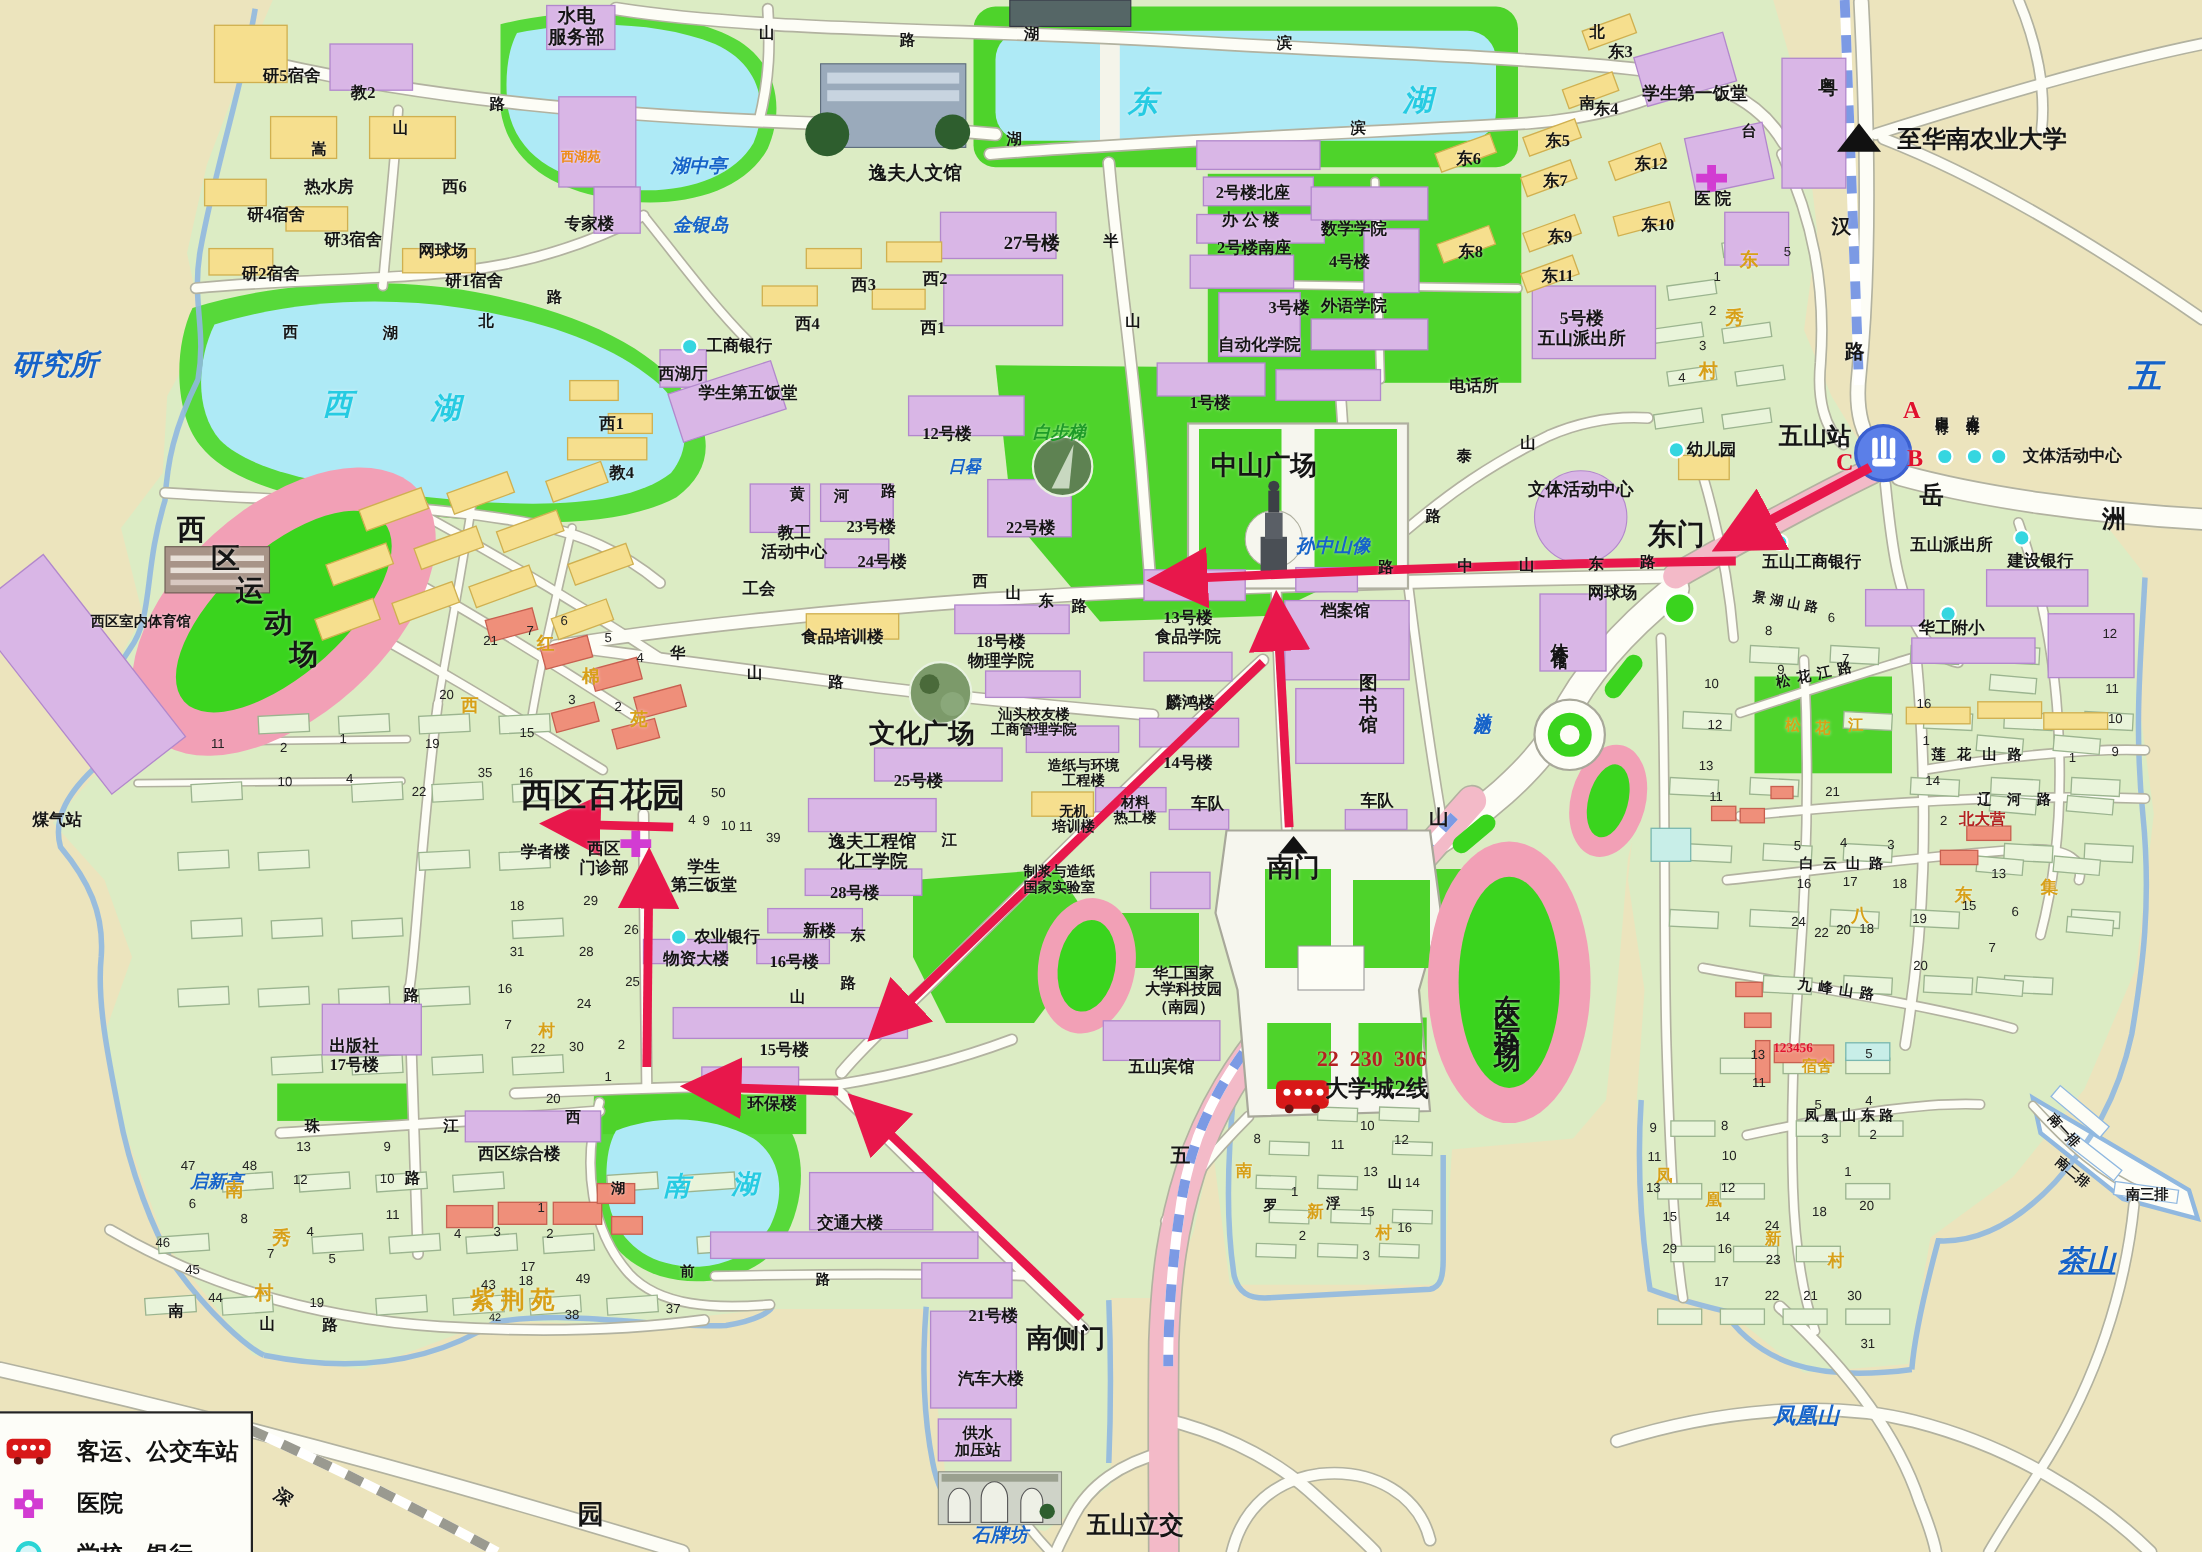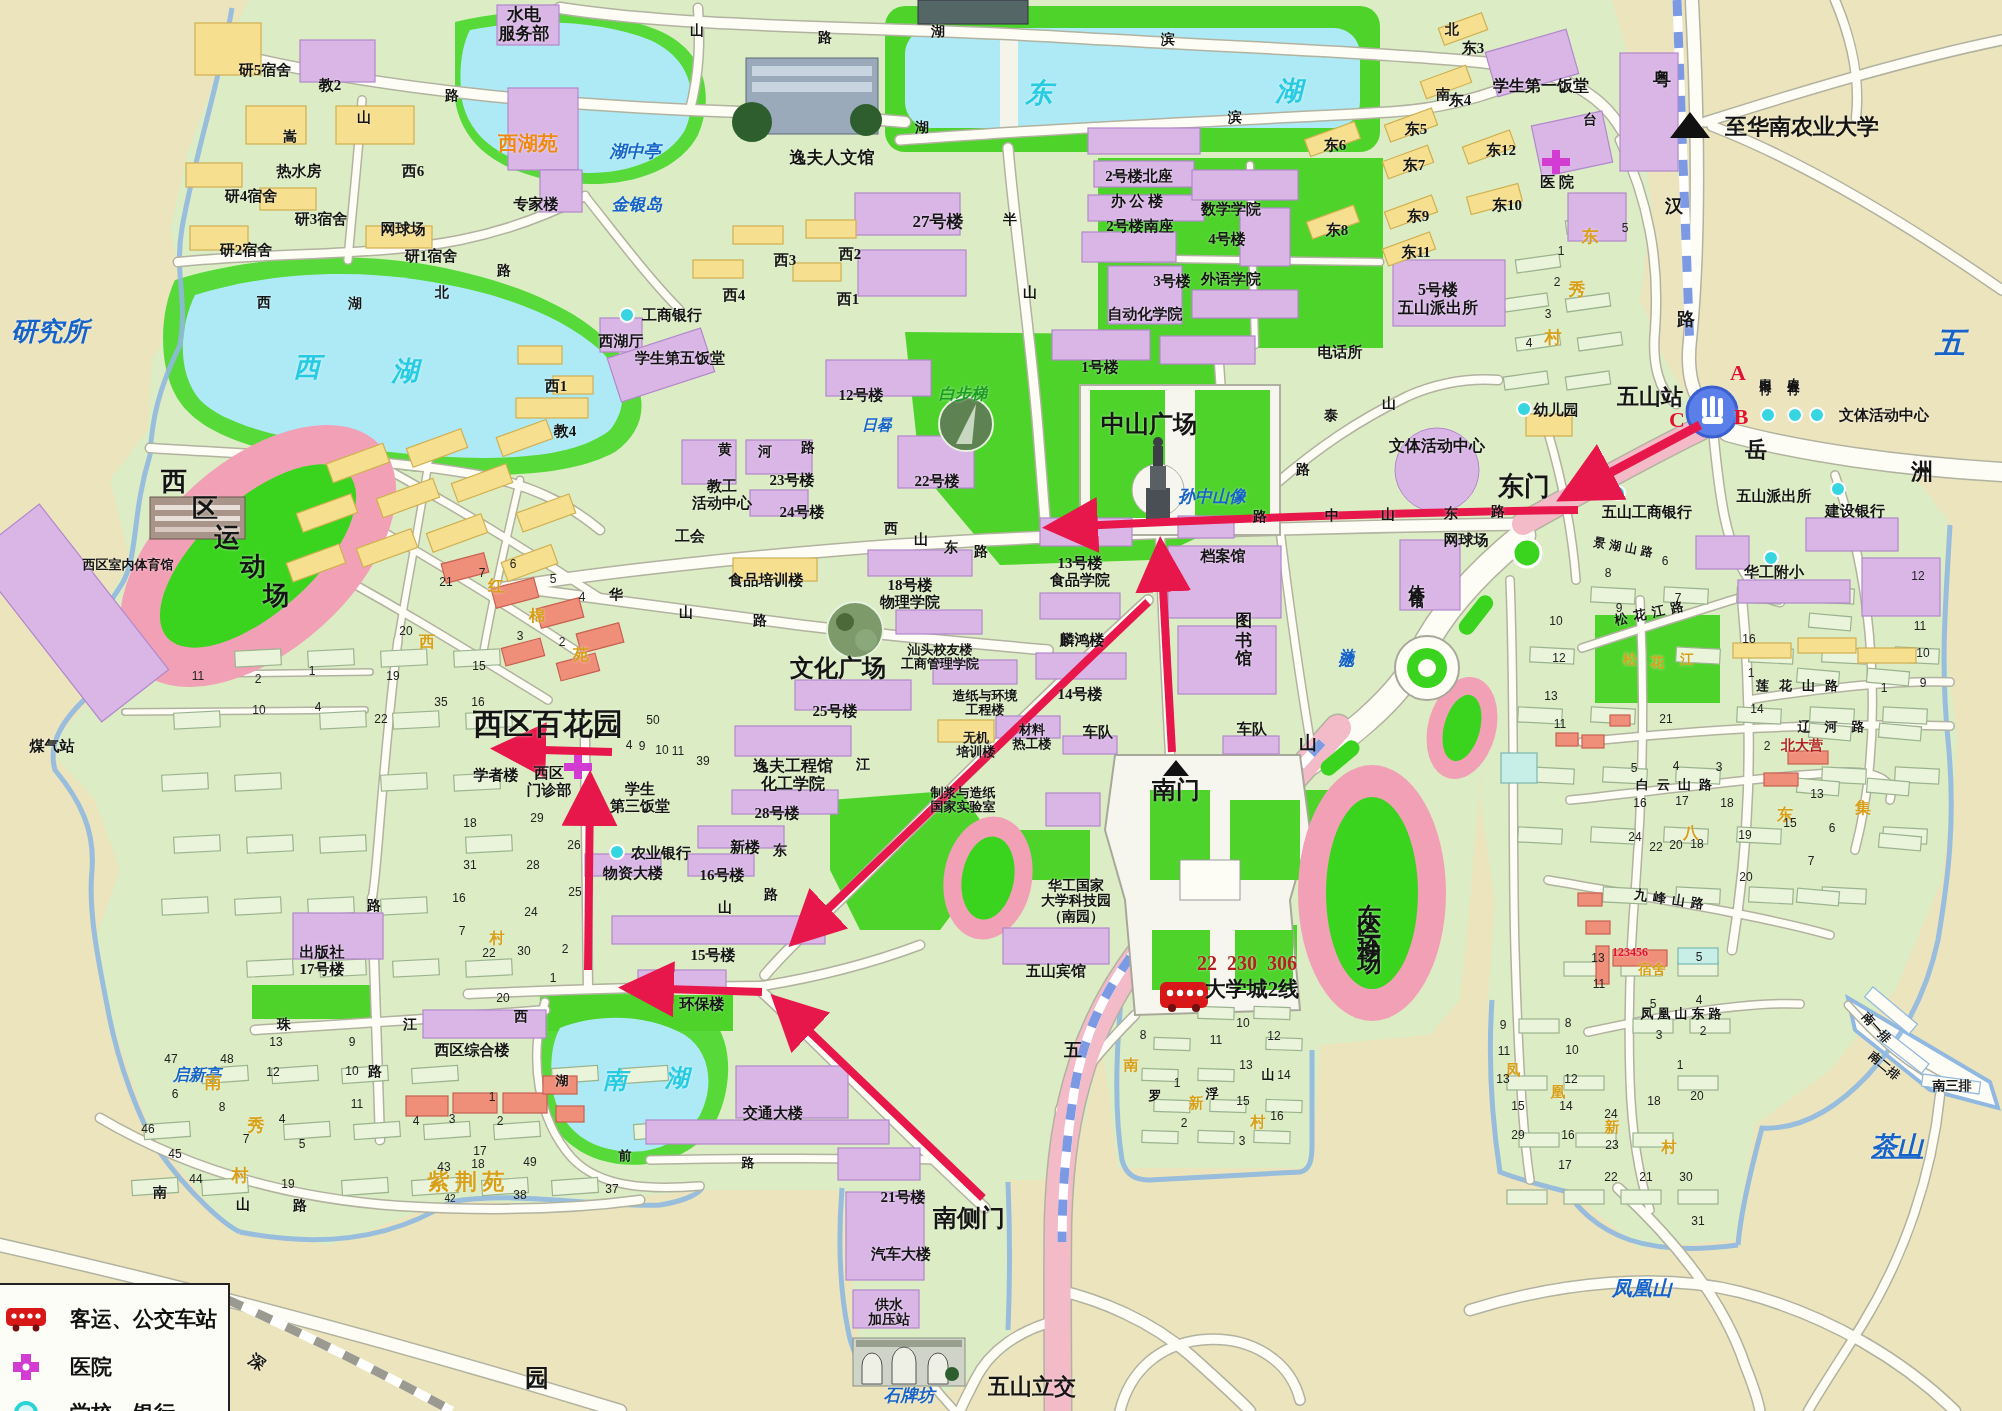--- a/index.html
+++ b/index.html
@@ -758,21 +758,21 @@
       <span class="lbl c-cyan" style="left: 678px; top: 1078px; font-size: 24px; transform: translate(-50%, -50%);">湖</span>
       <span class="lbl c-blue" style="left: 1212px; top: 497px; font-size: 17px; transform: translate(-50%, -50%);">孙中山像</span>
       <span class="lbl c-blue" style="left: 877px; top: 425px; font-size: 15px; transform: translate(-50%, -50%);">日晷</span>
       <span class="lbl c-grn" style="left: 963px; top: 394px; font-size: 16px; transform: translate(-50%, -50%);">白步梯</span>
       <span class="lbl c-blue" style="left: 197px; top: 1075px; font-size: 16px; transform: translate(-50%, -50%);">启新亭</span>
       <span class="lbl c-blue" style="left: 909px; top: 1396px; font-size: 17px; transform: translate(-50%, -50%);">石牌坊</span>
       <span class="lbl c-blue" style="left: 1642px; top: 1288px; font-size: 20px; transform: translate(-50%, -50%);">凤凰山</span>
       <span class="lbl c-blue" style="left: 1897px; top: 1147px; font-size: 26px; transform: translate(-50%, -50%); text-decoration: underline;">茶山</span>
       <span class="lbl c-blue" style="left: 1950px; top: 342px; font-size: 30px; transform: translate(-50%, -50%);">五</span>
       <span class="lbl c-blue vert" style="left: 1346px; top: 639px; font-size: 15px; transform: translate(-50%, -50%); letter-spacing: 2px;">游泳池</span>
-      <span class="lbl c-org" style="left: 528px; top: 143px; font-size: 20px; transform: translate(-50%, -50%);">西湖苑</span>
+      <span class="lbl c-org" style="left: 528px; top: 143px; font-size: 12px; transform: translate(-50%, -50%);">西湖苑</span>
       <span class="lbl c-red" style="left: 1738px; top: 373px; font-size: 22px; transform: translate(-50%, -50%);">A</span>
       <span class="lbl c-red" style="left: 1741px; top: 417px; font-size: 22px; transform: translate(-50%, -50%);">B</span>
       <span class="lbl c-red" style="left: 1677px; top: 420px; font-size: 22px; transform: translate(-50%, -50%);">C</span>
       <span class="lbl c-k" style="left: 1876px; top: 1028px; font-size: 12px; transform: translate(-50%, -50%) rotate(48deg);">南一排</span>
       <span class="lbl c-k" style="left: 1884px; top: 1066px; font-size: 12px; transform: translate(-50%, -50%) rotate(40deg);">南二排</span>
       <span class="lbl c-k" style="left: 1952px; top: 1086px; font-size: 13px; transform: translate(-50%, -50%); text-align: center;">南三排</span>
       <span class="lbl c-yel" style="left: 1590px; top: 237px; font-size: 17px; transform: translate(-50%, -50%);">东</span>
       <span class="lbl c-yel" style="left: 1577px; top: 290px; font-size: 17px; transform: translate(-50%, -50%);">秀</span>
       <span class="lbl c-yel" style="left: 1553px; top: 338px; font-size: 17px; transform: translate(-50%, -50%);">村</span>
       <span class="lbl c-yel" style="left: 496px; top: 586px; font-size: 16px; transform: translate(-50%, -50%);">红</span>

